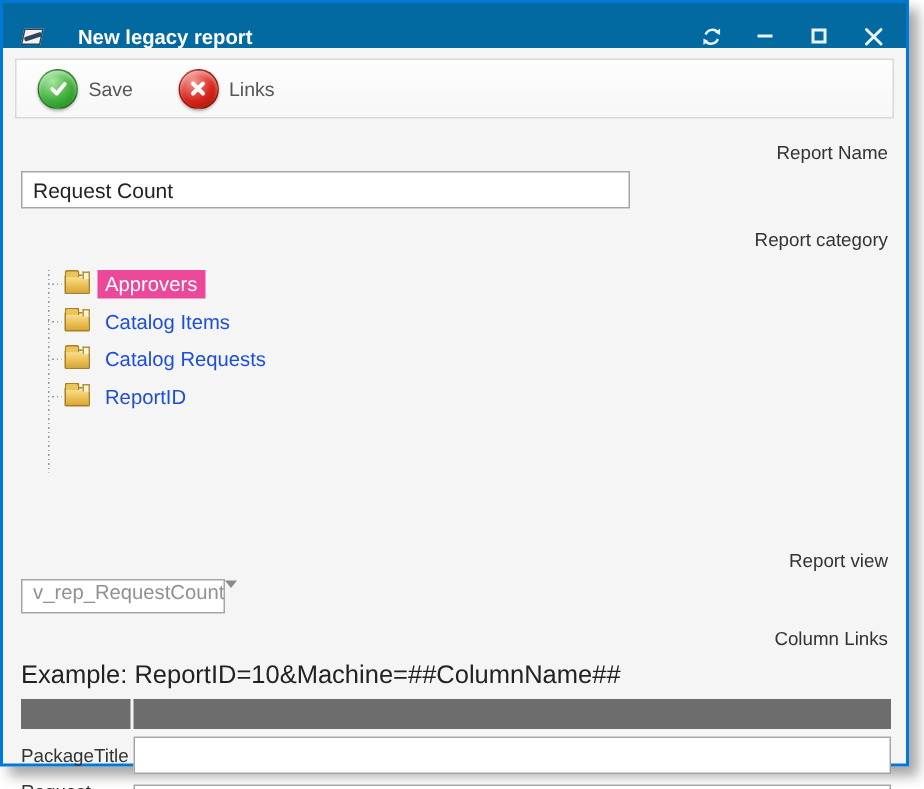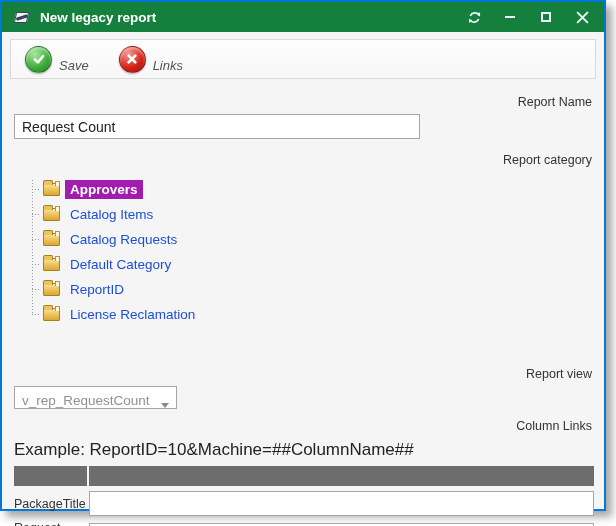--- a/index.html
+++ b/index.html
@@ -4,22 +4,22 @@
 <style>
   * { box-sizing: border-box; margin: 0; padding: 0; }
   html,body { width:616px; height:526px; background:#ffffff; font-family:"Liberation Sans", sans-serif; }
   .window {
     position:absolute; left:0; top:0; width:606px; height:511px;
     border:2px solid #0078d7; background:#f5f5f5;
     box-shadow: 6px 6px 8px rgba(0,0,0,0.35);
   }
   
   .titlebar {
-    height:30px; background:#15803d; display:flex; align-items:center;
-    padding:0 12px; color:#fff;
+    height:30px; background:#0369a1; display:flex; align-items:flex-end;
+    padding:0 12px; color:#fff;gap:12px;
   }
   .title-icon { width:17px; height:15px; position:relative; margin-right:9px; flex:0 0 auto; }
   .title-icon .note {
     position:absolute; left:1px; top:2px; width:13px; height:11px;
     background:#f2f2f2; border:1px solid #30445a; transform:skewX(-12deg);
   }
   .title-icon .pencil {
     position:absolute; left:2px; top:6px; width:12px; height:3px;
     background:#30445a; transform:rotate(-18deg); border-radius:1px;
   }
@@ -27,21 +27,21 @@
   .win-controls { display:flex; align-items:center; gap:20px; margin-right:2px; }
   .win-btn { width:16px; height:16px; display:flex; align-items:center; justify-content:center; cursor:pointer; }
   .min-glyph { width:10px; height:2px; background:#eaf4fd; }
   .max-glyph { width:10px; height:10px; border:2px solid #eaf4fd; }
   
   .toolbar {
     margin:7px 8px 6px 8px; height:40px; border:1px solid #d9d9d9;
     background:linear-gradient(180deg,#fdfdfd,#f7f7f7);
     display:flex; align-items:center; padding:0 6px; gap:14px;
   }
-  .tool-btn { display:flex; align-items:flex-end; gap:7px; padding:2px 8px; cursor:pointer;font-style:italic; }
+  .tool-btn { display:flex; align-items:center; gap:7px; padding:2px 8px; cursor:pointer; }
   .sphere {
     width:27px; height:27px; border-radius:50%;
     display:flex; align-items:center; justify-content:center;
     box-shadow: inset 0 2px 3px rgba(255,255,255,0.5), 0 1px 2px rgba(0,0,0,0.3);
     border:1px solid rgba(0,0,0,0.25);
   }
   .sphere.green { background:radial-gradient(circle at 35% 28%, #a8e8a0, #3fae3a 55%, #1e7d1c); }
   .sphere.red   { background:radial-gradient(circle at 35% 28%, #f59a93, #d62419 55%, #9b0f07); }
   .tool-label { font-size:13px; color:#555; }
   
@@ -71,25 +71,25 @@
   .folder::before {
     content:""; position:absolute; top:-4px; left:-1px; width:8px; height:4px;
     background:#ecc45c; border:1px solid #a8811f; border-bottom:none;
     border-radius:2px 2px 0 0;
   }
   .folder::after {
     content:""; position:absolute; top:-3px; right:-1px; width:3px; height:4px;
     background:#fdf6dd; border:1px solid #b89433; border-bottom:none;
   }
   .tree-label { font-size:13.5px; color:#1d4ed8; padding:2px 5px; white-space:nowrap; }
-  .tree-row.selected .tree-label { background:#a21caf; color:#fff;font-weight:bold; }
+  .tree-row.selected .tree-label { background:#ec4899; color:#fff; }
   
   .combo {
-    width:163px; height:23px; border:1px solid #a6a6a6; background:#fff;
-    display:flex; align-items:flex-end; justify-content:space-between;
+    width:136px; height:23px; border:1px solid #a6a6a6; background:#fff;
+    display:flex; align-items:flex-start; justify-content:space-between;
     padding:0 7px; cursor:pointer; margin-top:2px;
   }
   .combo-value { font-size:13.5px; color:#919191; }
   .combo-arrow { width:0; height:0; border-left:4px solid transparent; border-right:4px solid transparent; border-top:5px solid #8a8a8a; }
   
   .example-text { font-size:17px; color:#222; margin:7px 0 6px 0; }
   .links-table { width:580px; }
   .links-header { display:flex; gap:2px; height:20px; margin-bottom:5px; }
   .links-header .hcell1 { width:73px; background:#6d6d6d; }
   .links-header .hcell2 { flex:1; background:#6d6d6d; }
@@ -172,31 +172,21 @@
         <span class="tree-label">Catalog Items</span>
       </div>
       <div class="tree-row">
         <span class="tree-stub"></span>
         <span class="folder"></span>
         <span class="tree-label">Catalog Requests</span>
       </div>
       <div class="tree-row">
         <span class="tree-stub"></span>
         <span class="folder"></span>
-        <span class="tree-label">Default Category</span>
-      </div>
-      <div class="tree-row">
-        <span class="tree-stub"></span>
-        <span class="folder"></span>
         <span class="tree-label">ReportID</span>
-      </div>
-      <div class="tree-row">
-        <span class="tree-stub"></span>
-        <span class="folder"></span>
-        <span class="tree-label">License Reclamation</span>
       </div>
     </div>
 
     <div class="spacer-under-tree"></div>
 
     <div class="field-label">Report view</div>
     <div class="combo">
       <span class="combo-value">v_rep_RequestCount</span>
       <span class="combo-arrow"></span>
     </div>

